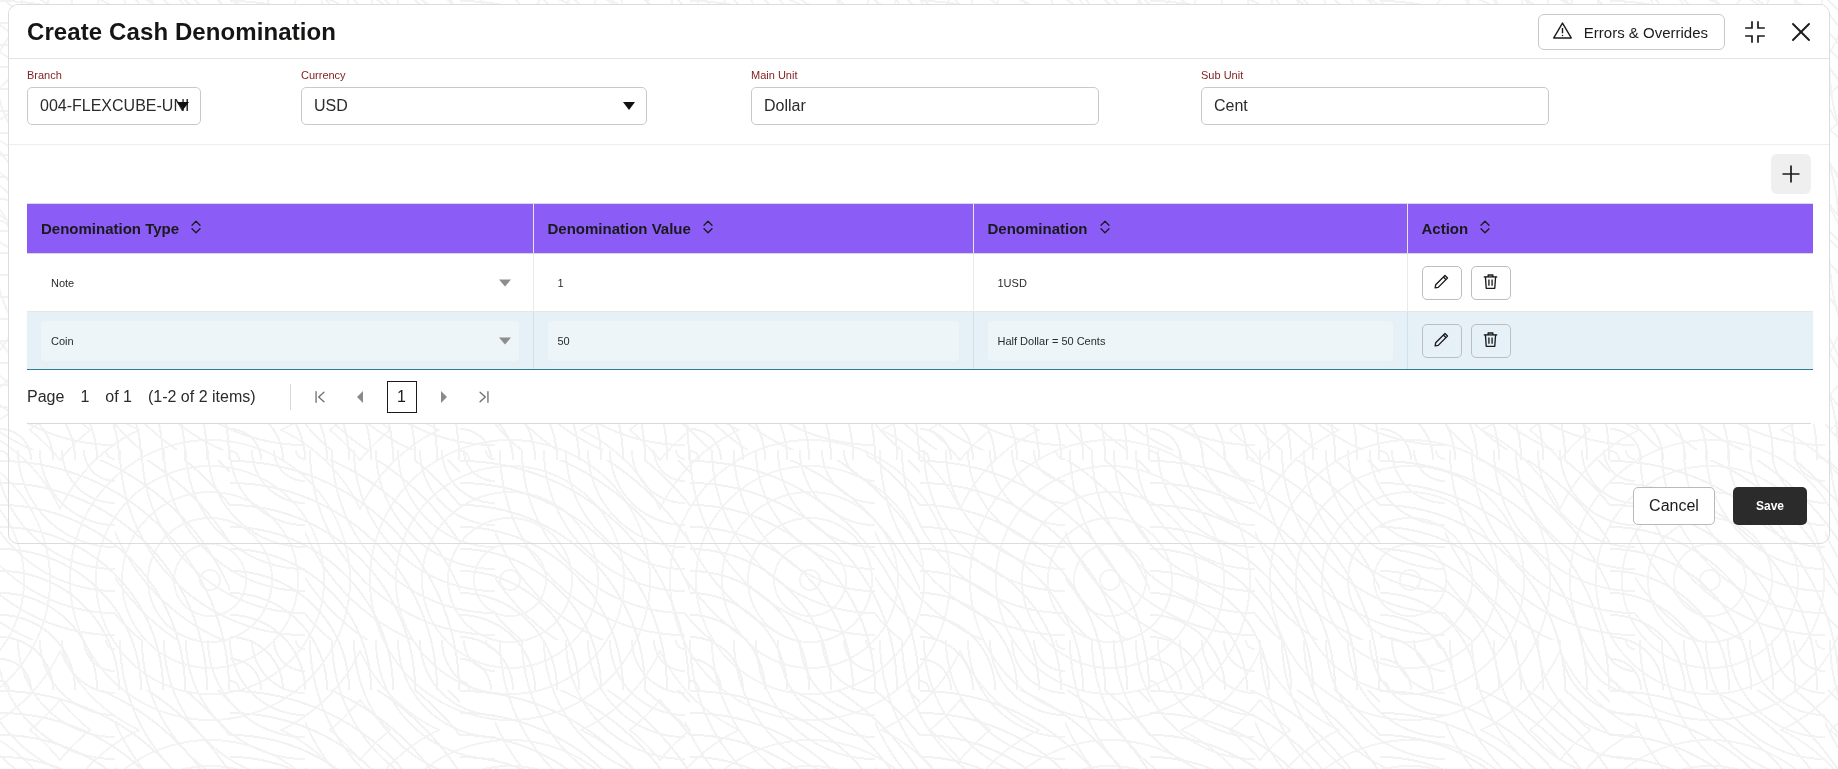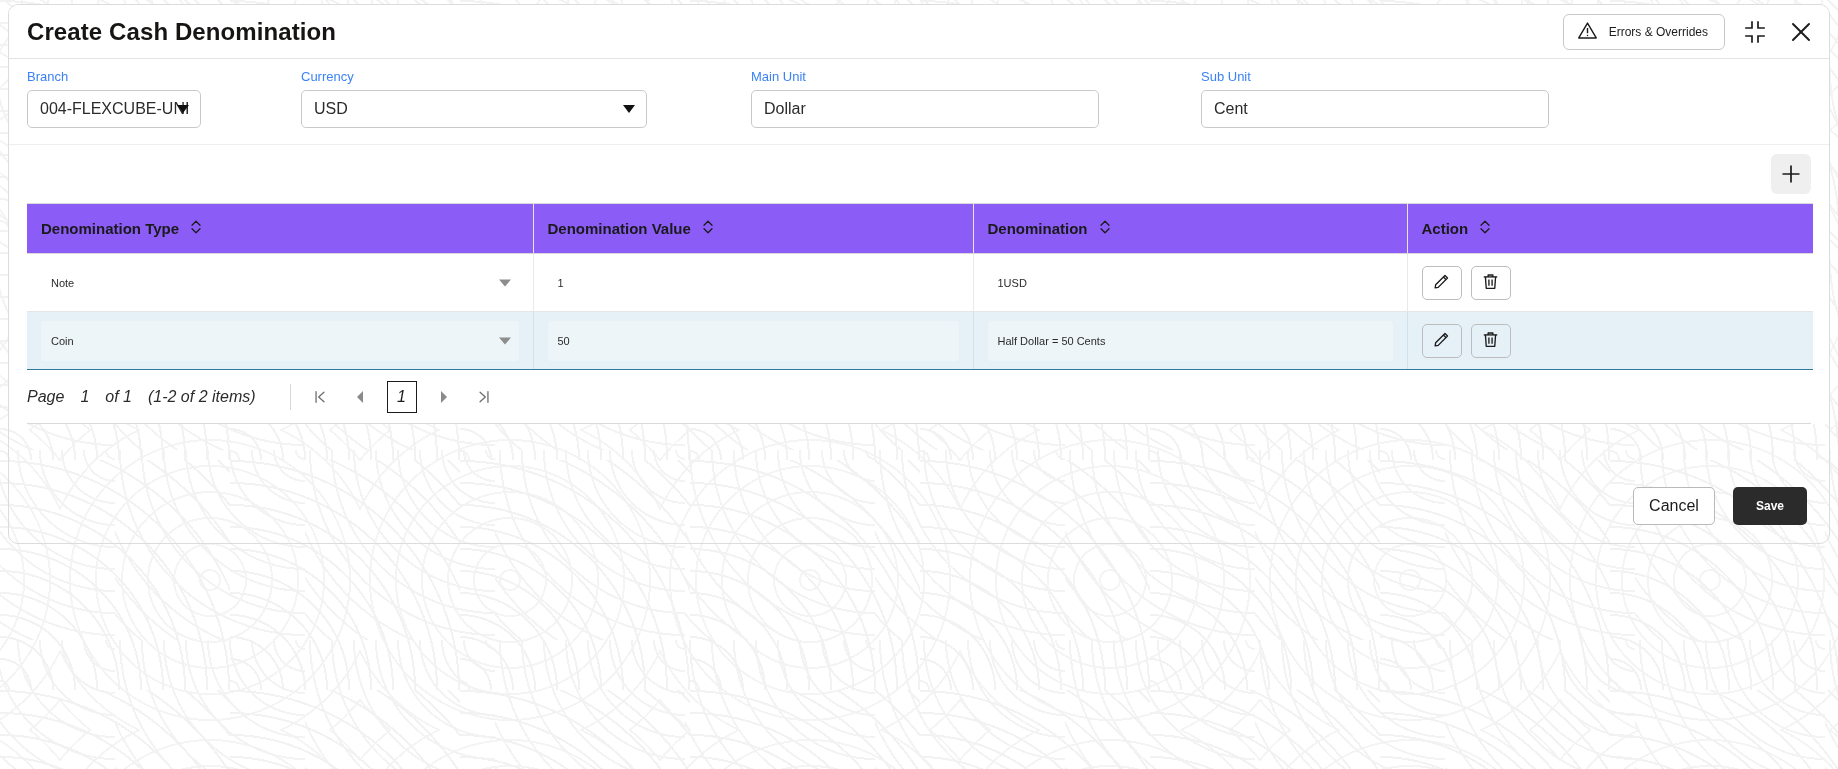--- a/index.html
+++ b/index.html
@@ -49,39 +49,39 @@
   }
   .titlebar-right {
     position: absolute; right: 12px; top: 0; height: 54px;
     display: flex; align-items: center; gap: 14px;
   }
   .err-btn {
     display: flex; align-items: center; gap: 11px;
     height: 36px; padding: 0 16px 0 13px;
     border: 1px solid #c8c8c8; border-radius: 6px;
     background: #fff; cursor: pointer;
-    font-size: 12px; color: #1b1b1b;
+    font-size: 15px; color: #1b1b1b;
   }
   .icon-btn {
     width: 32px; height: 32px;
     display: flex; align-items: center; justify-content: center;
     cursor: pointer; background: none; border: none; padding: 0;
   }
 
   
   .form-row {
     background: #fff;
     height: 86px;
     display: flex;
     padding: 10px 18px 0 18px;
     border-bottom: 1px solid #eeeeee;
   }
   .field { display: flex; flex-direction: column; }
   .field-label {
-    font-size: 13px; color: #3b82f6; margin-bottom: 6px;
+    font-size: 11px; color: #7f1d1d; margin-bottom: 6px;
   }
   .control {
     height: 38px; border: 1px solid #c9c9c9; border-radius: 5px;
     background: #fff; display: flex; align-items: center;
     padding: 0 12px; font-size: 16px; color: #2b2b2b;
     position: relative;
   }
   .control .val { white-space: nowrap; overflow: hidden; }
   .caret {
     position: absolute; right: 11px; top: 50%;
@@ -149,21 +149,20 @@
     width: 40px; height: 34px; border: 1px solid #bdbdbd; border-radius: 5px;
     background: transparent; cursor: pointer;
     display: flex; align-items: center; justify-content: center;
   }
 
   
   .pager {
     height: 54px; display: flex; align-items: center;
     font-size: 16px; color: #2b2b2b;
     border-bottom: 1px solid #d9d9d9;
-    font-style: italic;
   }
   .pg-text { margin-right: 16px; }
   .pg-sep { width: 1px; height: 26px; background: #d7d7d7; margin: 0 16px 0 18px; }
   .pg-nav { display: flex; align-items: center; gap: 14px; }
   .pg-arrow {
     width: 26px; height: 30px; display: flex; align-items: center; justify-content: center;
     color: #6e6e6e; cursor: pointer; background: none; border: none; font-size: 16px;
   }
   .pg-cur {
     min-width: 30px; height: 32px; border: 1px solid #1b1b1b;

